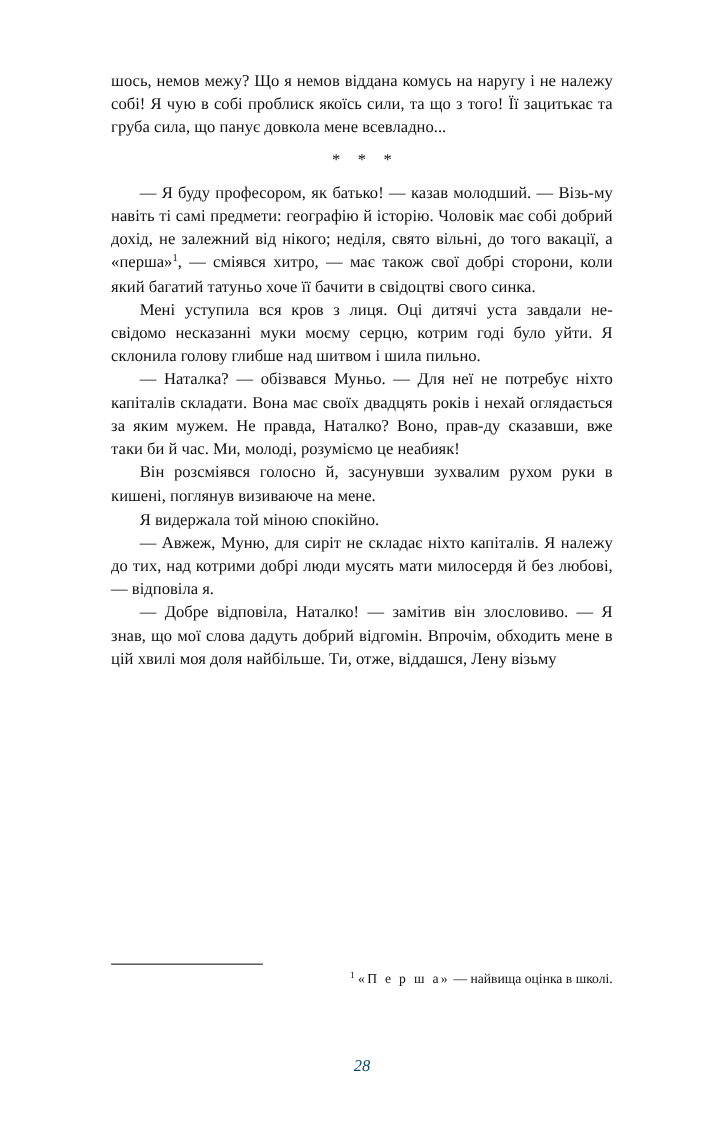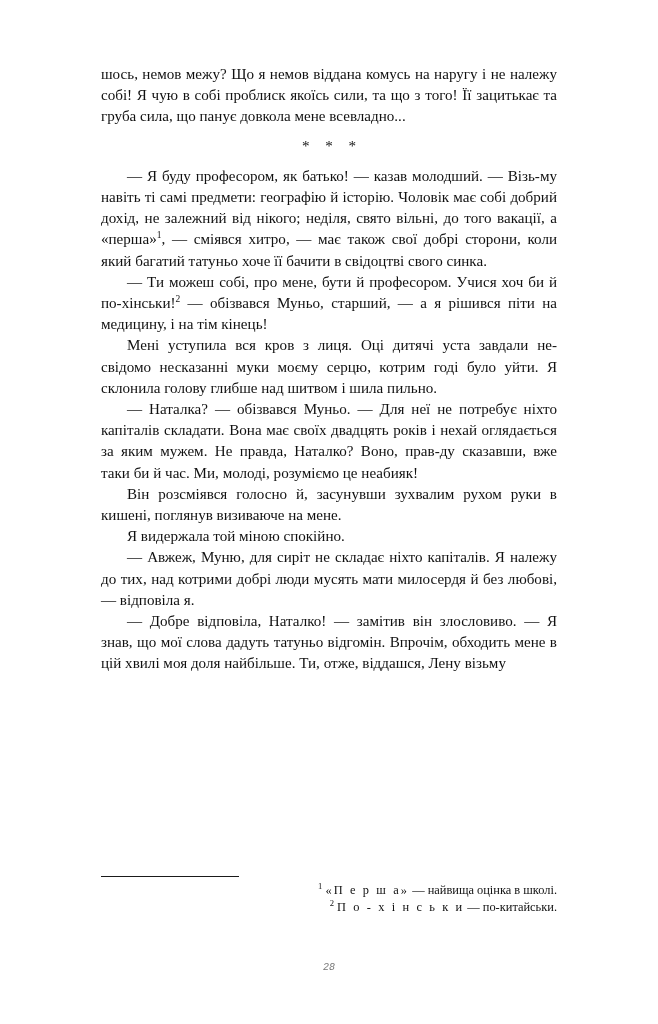--- a/index.html
+++ b/index.html
@@ -79,61 +79,59 @@
   }
   .spaced {
     letter-spacing: 2.1px;
   }
   .pagenum {
     position: absolute;
     left: 0;
     top: 962px;
     width: 658px;
     text-align: center;
-    font-size: 10px;
+    font-size: 15px;
     font-style: italic;
-    font-family: Liberation Mono, monospace;
-    color: #737373;
+    font-family: Liberation Serif, serif;
+    color: #0c4a6e;
   }
 </style>
 </head>
 <body>
 
 <div class="page">
 
   <div class="textblock">
 
     <p class="para noindent">шось, немов межу? Що я немов віддана комусь на наругу і не належу собі! Я чую в собі проблиск якоїсь сили, та що з того! Її зацитькає та груба сила, що панує довкола мене всевладно...</p>
 
     <div class="sep">* * *</div>
 
 
     <p class="para indent"><span>— Я буду професором, як батько! — казав молодший. — Візь-му навіть ті самі предмети: географію й історію. Чоловік має собі добрий дохід, не залежний від нікого; неділя, свято вільні, до того вакації, а «перша»</span><sup class="fnref">1</sup><span>, — сміявся хитро, — має також свої добрі сторони, коли який багатий татуньо хоче її бачити в свідоцтві свого синка.</span></p>
 
-    <p class="para indent"><span>— Ти можеш собі, про мене, бути й професором. Учися хоч би й по-хінськи!</span><sup class="fnref">2</sup><span> — обізвався Муньо, старший, — а я рішився піти на медицину, і на тім кінець!</span></p>
 
 
 
     <p class="para indent">Мені уступила вся кров з лиця. Оці дитячі уста завдали не-свідомо несказанні муки моєму серцю, котрим годі було уйти. Я склонила голову глибше над шитвом і шила пильно.</p>
 
     <p class="para indent">— Наталка? — обізвався Муньо. — Для неї не потребує ніхто капіталів складати. Вона має своїх двадцять років і нехай оглядається за яким мужем. Не правда, Наталко? Воно, прав-ду сказавши, вже таки би й час. Ми, молоді, розуміємо це неабияк!</p>
 
     <p class="para indent">Він розсміявся голосно й, засунувши зухвалим рухом руки в кишені, поглянув визиваюче на мене.</p>
 
     <p class="para indent">Я видержала той міною спокійно.</p>
 
     <p class="para indent">— Авжеж, Муню, для сиріт не складає ніхто капіталів. Я належу до тих, над котрими добрі люди мусять мати милосердя й без любові, — відповіла я.</p>
 
-    <p class="para indent">— Добре відповіла, Наталко! — замітив він злословиво. — Я знав, що мої слова дадуть татуньо відгомін. Впрочім, обходить мене в цій хвилі моя доля найбільше. Ти, отже, віддашся, Лену візьму</p>
+    <p class="para indent">— Добре відповіла, Наталко! — замітив він злословиво. — Я знав, що мої слова дадуть добрий відгомін. Впрочім, обходить мене в цій хвилі моя доля найбільше. Ти, отже, віддашся, Лену візьму</p>
 
   </div>
 
   <div class="footnotes">
     <div class="fn-rule"></div>
 
     <p class="footnote"><sup>1</sup> <span class="spaced">«П е р ш а»</span><span> — найвища оцінка в школі.</span></p>
 
-    <p class="footnote"><sup>2</sup> <span class="spaced">П о - х і н с ь к и</span><span> — по-китайськи.</span></p>
   </div>
 
   <div class="pagenum">28</div>
 
 </div>
 
 </body></html>

